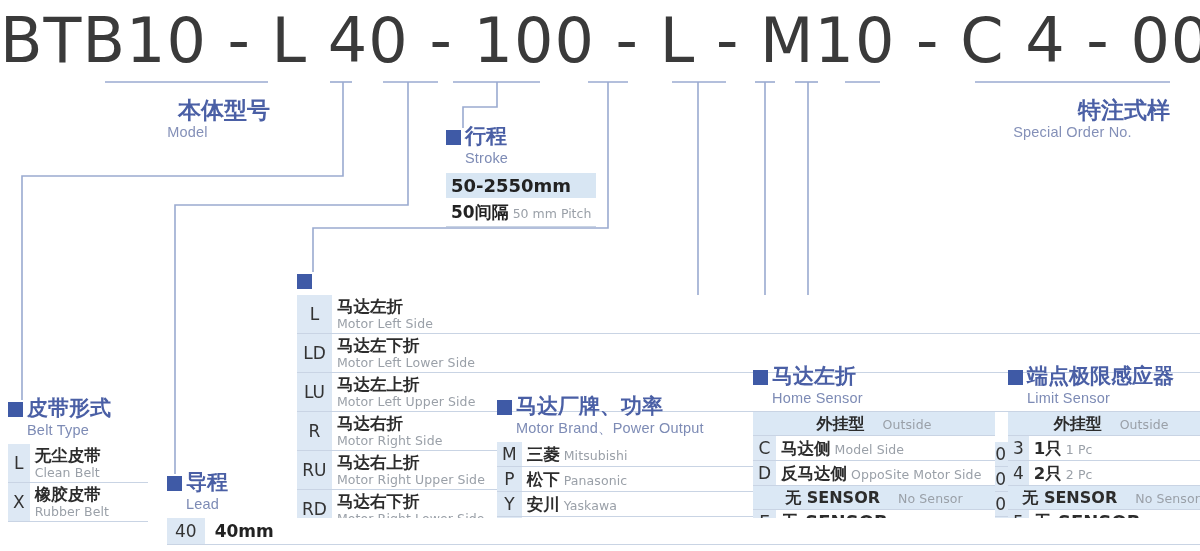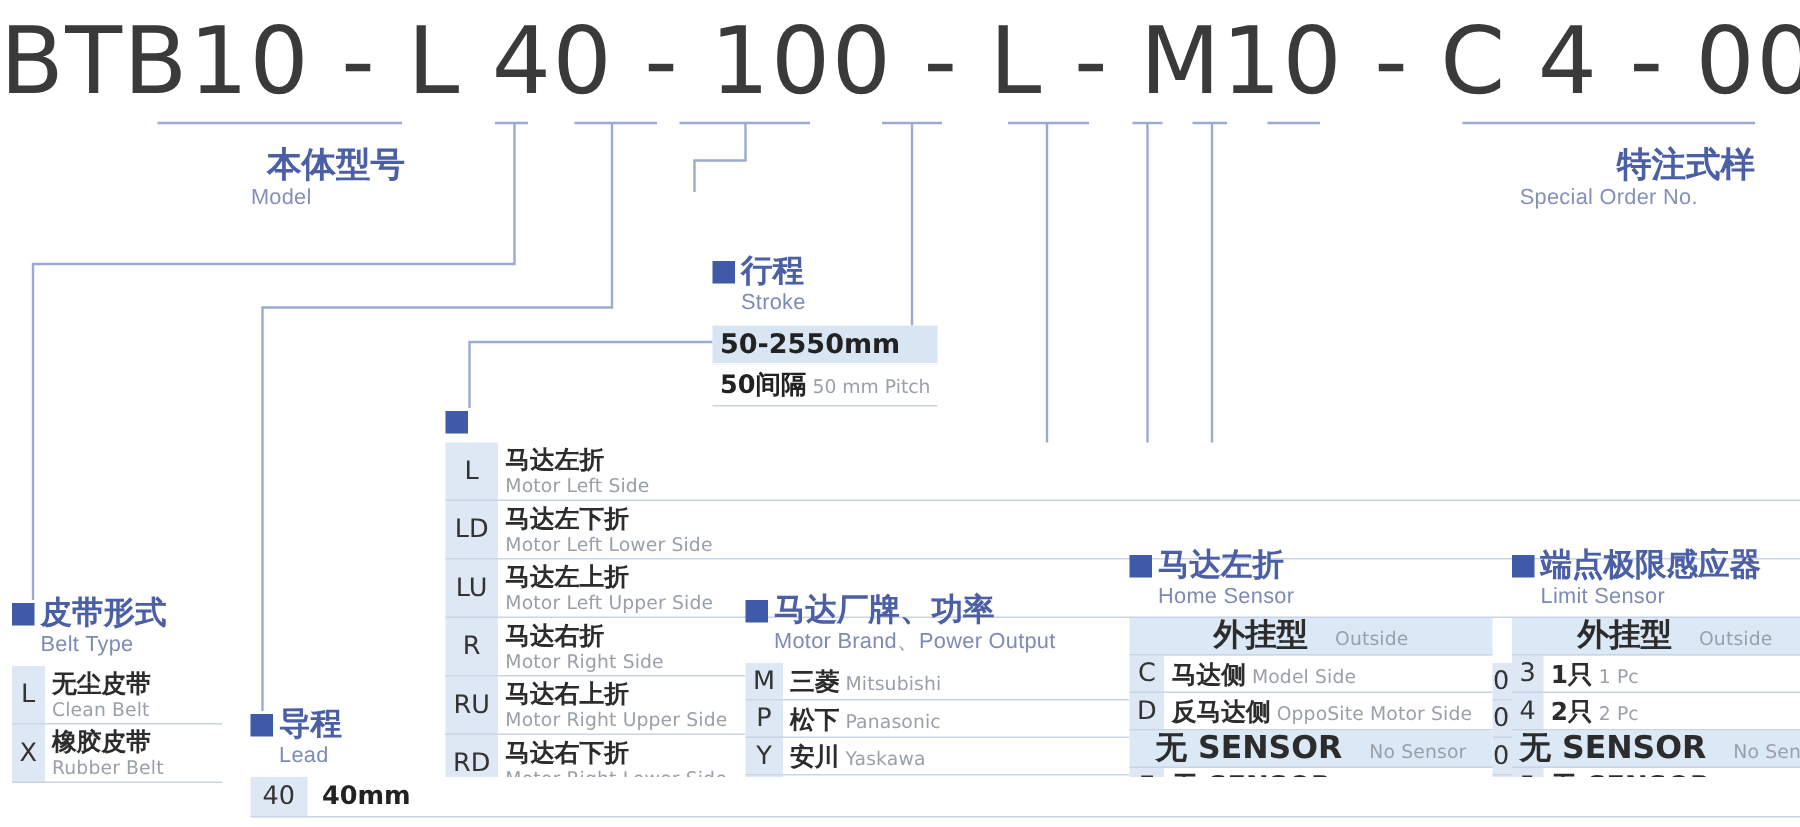--- a/index.html
+++ b/index.html
@@ -77,21 +77,21 @@
     font-size:12.5px;color:#9aa0a8;line-height:15px;display:block;
     letter-spacing:.1px;
   }
   .inline .vcn,.inline .ven{display:inline;vertical-align:baseline;}
   .inline .ven{margin-left:4px;}
   .grouphdr{
     background:#dbe8f5;
     text-align:center;
     border-bottom:1px solid #ffffff;
   }
-  .grouphdr .vcn{display:inline;font-size:21px;}
+  .grouphdr .vcn{display:inline;font-size:16px;}
   .grouphdr .ven{display:inline;font-size:12.5px;margin-left:18px;}
 
   
   .strokebox{border-collapse:collapse;}
   .strokebox td{padding:3px 7px;white-space:nowrap;border-bottom:1px solid #c9d4e4;}
   .srow1{background:#d8e6f3;}
   .sv1{font-size:18px;color:#222;font-weight:bold;font-family:"DejaVu Sans",sans-serif;}
   .sv2{font-size:17px;color:#222;font-weight:bold;font-family:"DejaVu Sans",sans-serif;}
   .sv2e{font-size:12.5px;color:#9aa0a8;margin-left:4px;}
 
@@ -141,21 +141,21 @@
   <div class="sec plain" style="left:105px;top:86px;width:165px;">
     <div class="cn">本体型号</div>
     <div class="en">Model</div>
   </div>
 
   <div class="sec plain" style="left:975px;top:86px;width:195px;">
     <div class="cn">特注式样</div>
     <div class="en">Special Order No.</div>
   </div>
 
-  <div class="sec" style="left:475px;top:124px;margin-top:44px;">
+  <div class="sec" style="left:446px;top:124px;">
     <div class="head">
       <div class="sq"></div>
       <div>
         <div class="cn">行程</div>
         <div class="en">Stroke</div>
       </div>
     </div>
     <table class="opt strokebox" style="margin-top:6px;margin-left:0;">
       <tbody>
           <tr class="srow1">

